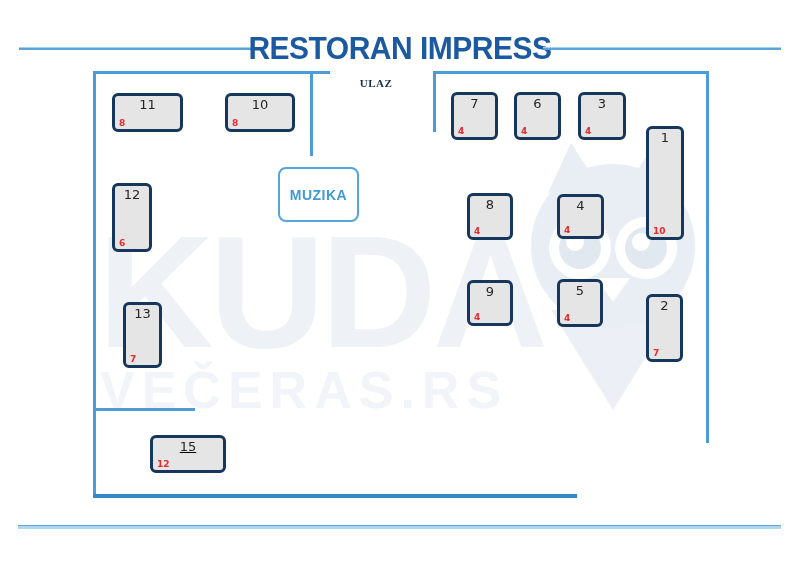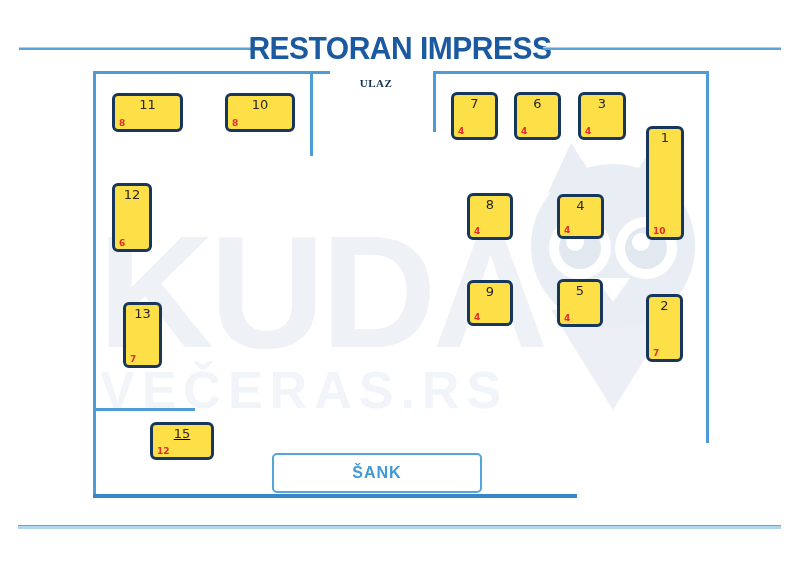--- a/index.html
+++ b/index.html
@@ -40,21 +40,21 @@
   
   .zone{
     position:absolute;z-index:2;background:#fff;border:2px solid #56a5d8;
     display:flex;align-items:center;justify-content:center;
     color:#3f9ad5;font-weight:bold;
   }
   .zone-muzika{border-radius:8px;font-size:14px;letter-spacing:0.5px;}
   .zone-sank{border-radius:5px;font-size:16px;letter-spacing:1px;}
   
   .table{
-    position:absolute;z-index:2;background:#fde047;border:3px solid #16365c;
+    position:absolute;z-index:2;background:#e5e5e5;border:3px solid #16365c;
     border-radius:6px;box-sizing:border-box;cursor:pointer;
   }
   .tnum{
     display:block;text-align:center;margin-top:1px;
     font-size:13px;color:#262626;font-family:"DejaVu Sans",sans-serif;
   }
   .tcap{
     position:absolute;left:4px;bottom:1px;font-size:9px;font-weight:bold;
     color:#e32b30;font-family:"DejaVu Sans",sans-serif;
   }
@@ -94,42 +94,42 @@
 
   <div class="wall" style="left:93px;top:71px;width:237px;height:3px;"></div>
   <div class="wall" style="left:310px;top:71px;width:3px;height:85px;"></div>
   <div class="wall" style="left:93px;top:71px;width:3px;height:427px;"></div>
   <div class="wall" style="left:93px;top:408px;width:102px;height:3px;"></div>
   <div class="wall wall-bottom-main" style="left:93px;top:494px;width:484px;height:4px;"></div>
   <div class="wall" style="left:433px;top:71px;width:276px;height:3px;"></div>
   <div class="wall" style="left:433px;top:71px;width:3px;height:61px;"></div>
   <div class="wall" style="left:706px;top:71px;width:3px;height:372px;"></div>
 
-  <div class="zone zone-sank" style="left:272px;top:453px;width:206px;height:36px;">
-    <span>ŠANK</span>
+  <div class="zone zone-muzika" style="left:278px;top:167px;width:77px;height:51px;">
+    <span>MUZIKA</span>
   </div>
 
   <div>
       <div class="table" style="left: 112px; top: 93px; width: 71px; height: 39px;">
         <span class="tnum">11</span>
         <span class="tcap">8</span>
       </div>
       <div class="table" style="left: 225px; top: 93px; width: 70px; height: 39px;">
         <span class="tnum">10</span>
         <span class="tcap">8</span>
       </div>
       <div class="table" style="left: 112px; top: 183px; width: 40px; height: 69px;">
         <span class="tnum">12</span>
         <span class="tcap">6</span>
       </div>
       <div class="table" style="left: 123px; top: 302px; width: 39px; height: 66px;">
         <span class="tnum">13</span>
         <span class="tcap">7</span>
       </div>
-      <div class="table" style="left: 150px; top: 422px; width: 64px; height: 38px; text-decoration: underline;">
+      <div class="table" style="left: 150px; top: 435px; width: 76px; height: 38px; text-decoration: underline;">
         <span class="tnum">15</span>
         <span class="tcap">12</span>
       </div>
       <div class="table" style="left: 451px; top: 92px; width: 47px; height: 48px;">
         <span class="tnum">7</span>
         <span class="tcap">4</span>
       </div>
       <div class="table" style="left: 514px; top: 92px; width: 47px; height: 48px;">
         <span class="tnum">6</span>
         <span class="tcap">4</span>

